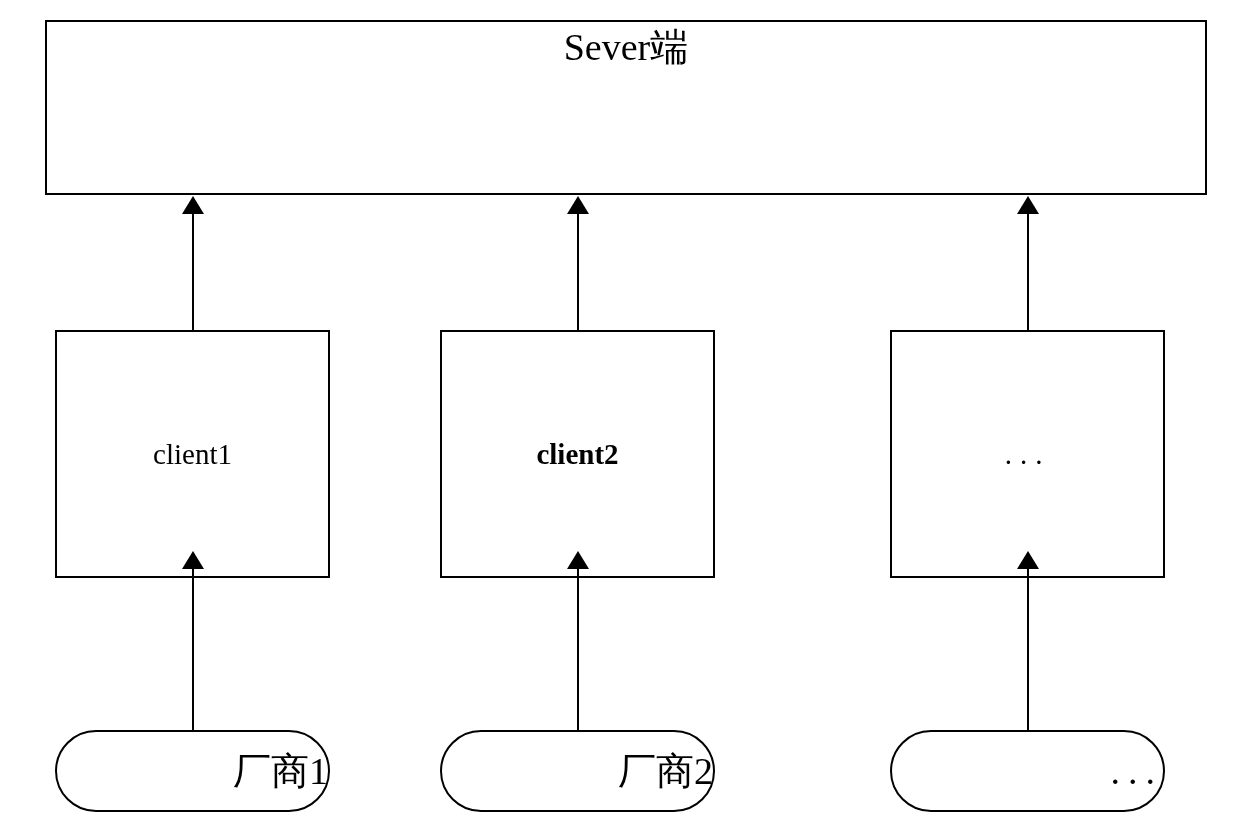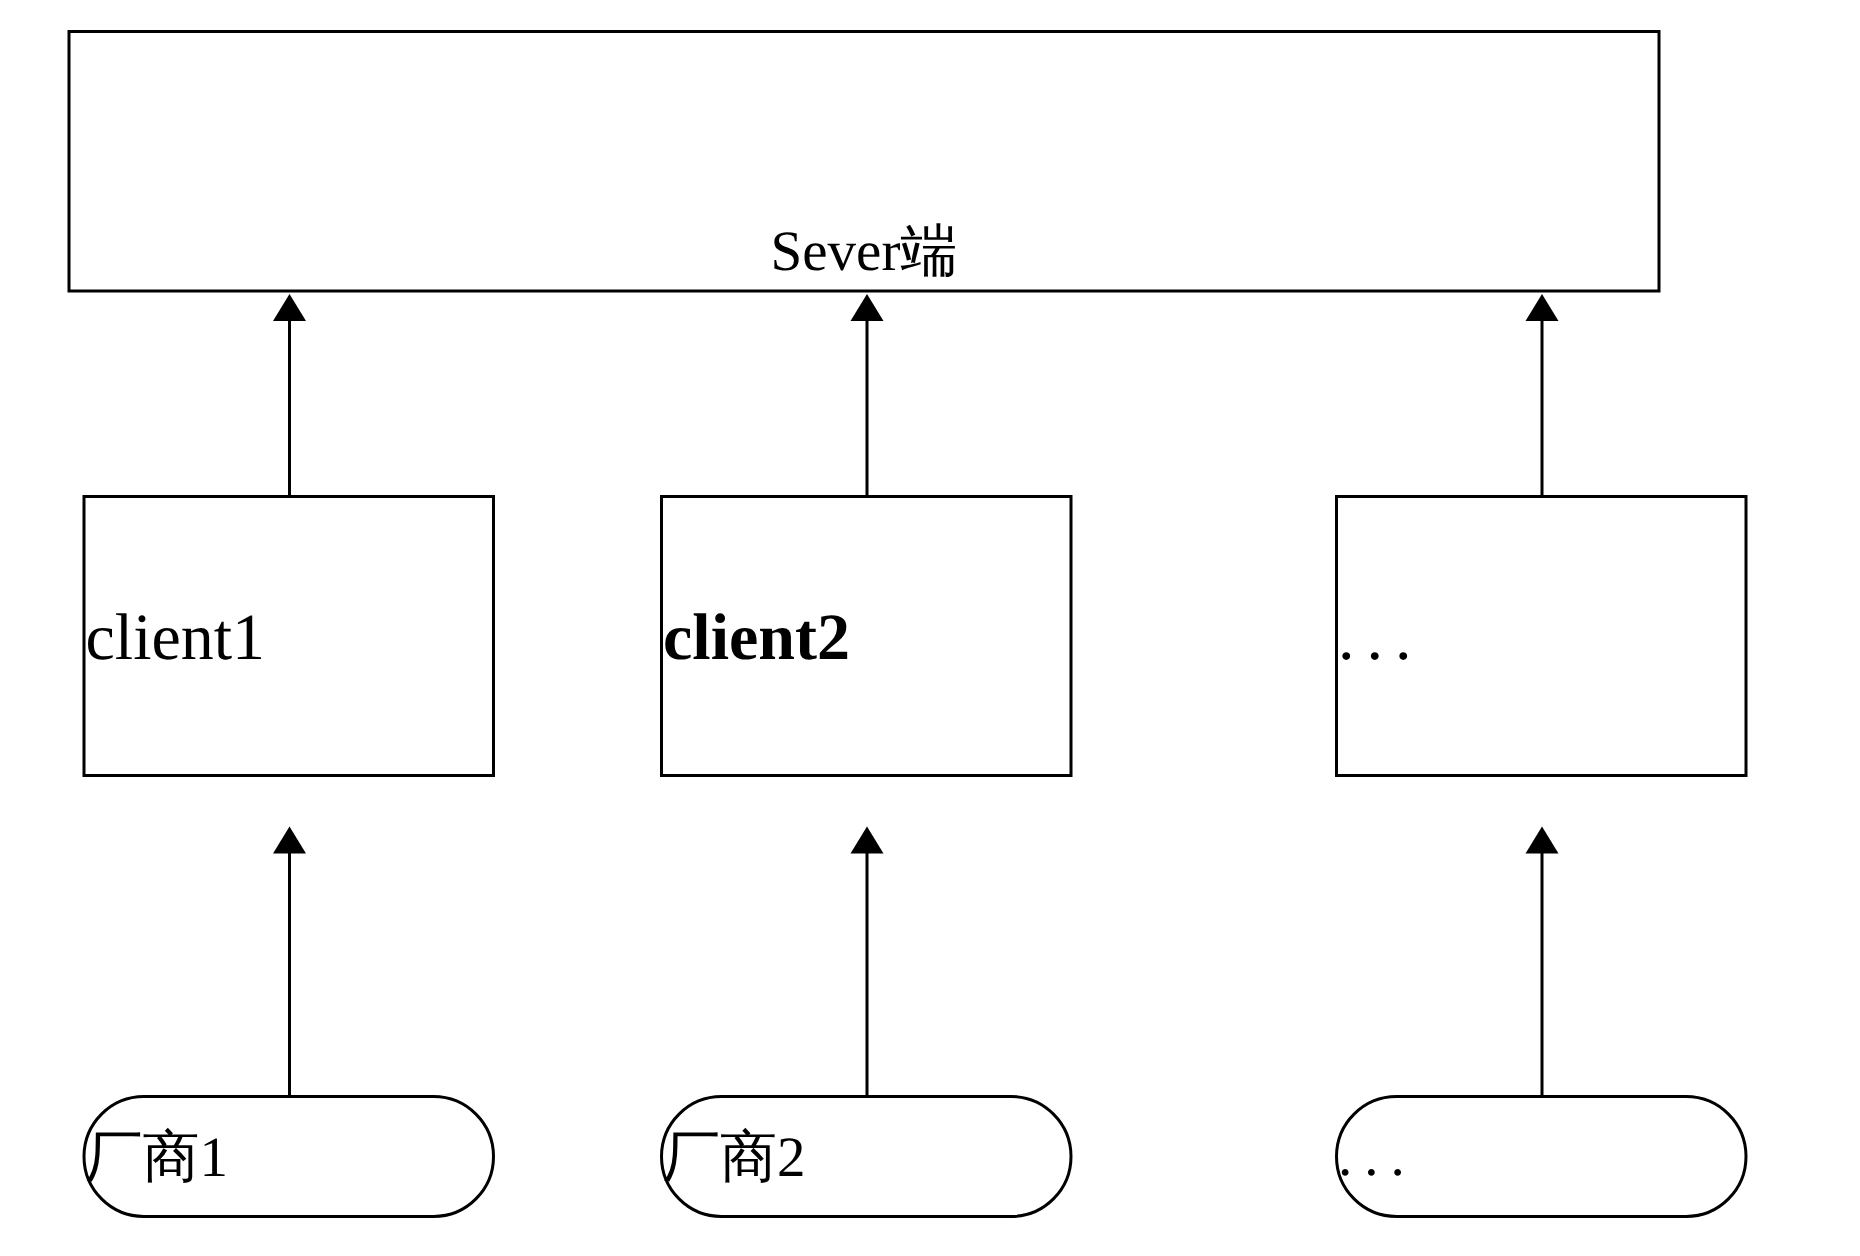--- a/index.html
+++ b/index.html
@@ -11,57 +11,58 @@
       width: 1240px;
       height: 837px;
       background: #ffffff;
       position: relative;
       font-family: "SimSun", "宋体", serif;
     }
     .server-box {
       position: absolute;
       left: 45px;
       top: 20px;
-      width: 1062px;
+      width: 1162px;
       height: 175px;
       border: 2px solid #000;
       display: flex;
-      align-items: flex-end;
+      align-items: flex-start;
       justify-content: center;
       font-size: 38px;
     }
     .client-box {
       position: absolute;
       width: 275px;
-      height: 188px;
+      height: 248px;
       border: 2px solid #000;
       display: flex;
       align-items: center;
-      font-size: 44px;
+      justify-content: center;
+      font-size: 29px;
       top: 330px;
     }
     .client-1 {
       left: 55px;
     }
     .client-2 {
       left: 440px;
       font-weight: bold;
     }
     .client-3 {
       left: 890px;
     }
     .vendor-box {
       position: absolute;
       width: 275px;
       height: 82px;
       border: 2px solid #000;
       border-radius: 41px;
       display: flex;
       align-items: center;
-      justify-content: flex-start;
+      justify-content: flex-end;
       font-size: 38px;
       top: 730px;
     }
     .vendor-1 {
       left: 55px;
     }
     .vendor-2 {
       left: 440px;
     }
     .vendor-3 {

